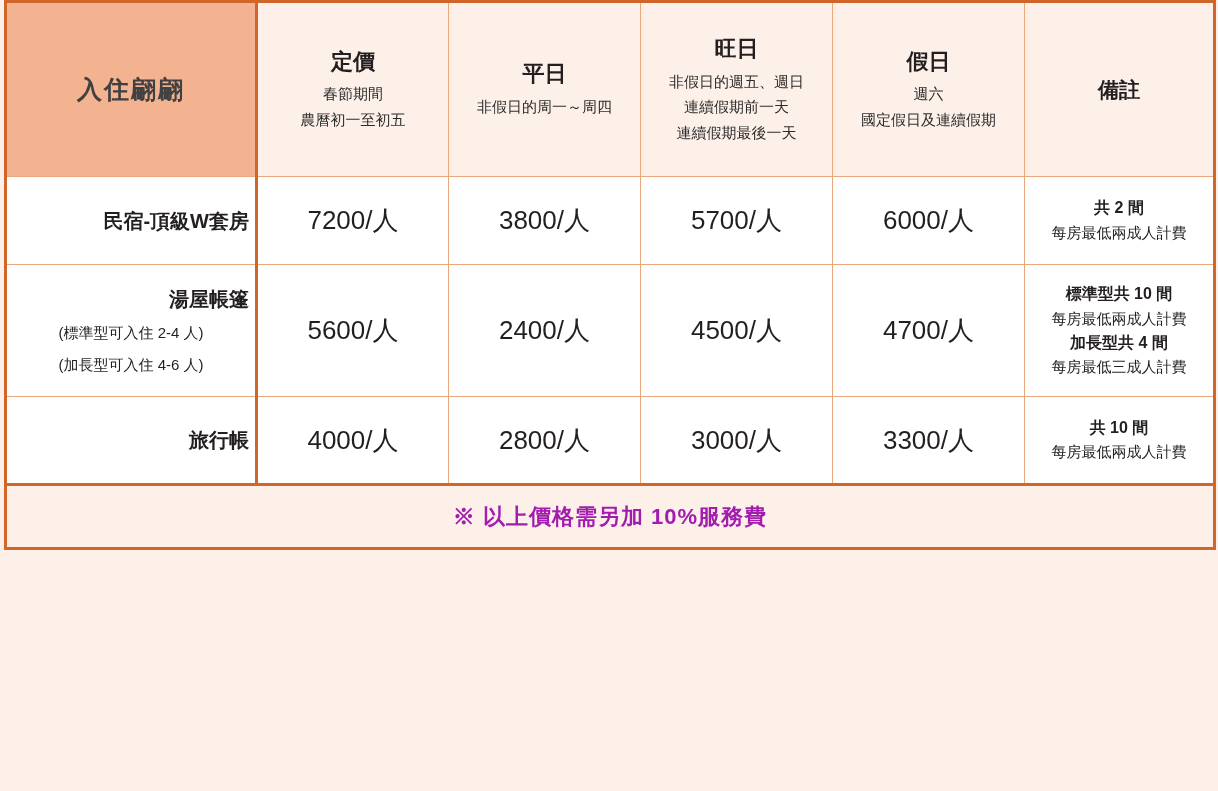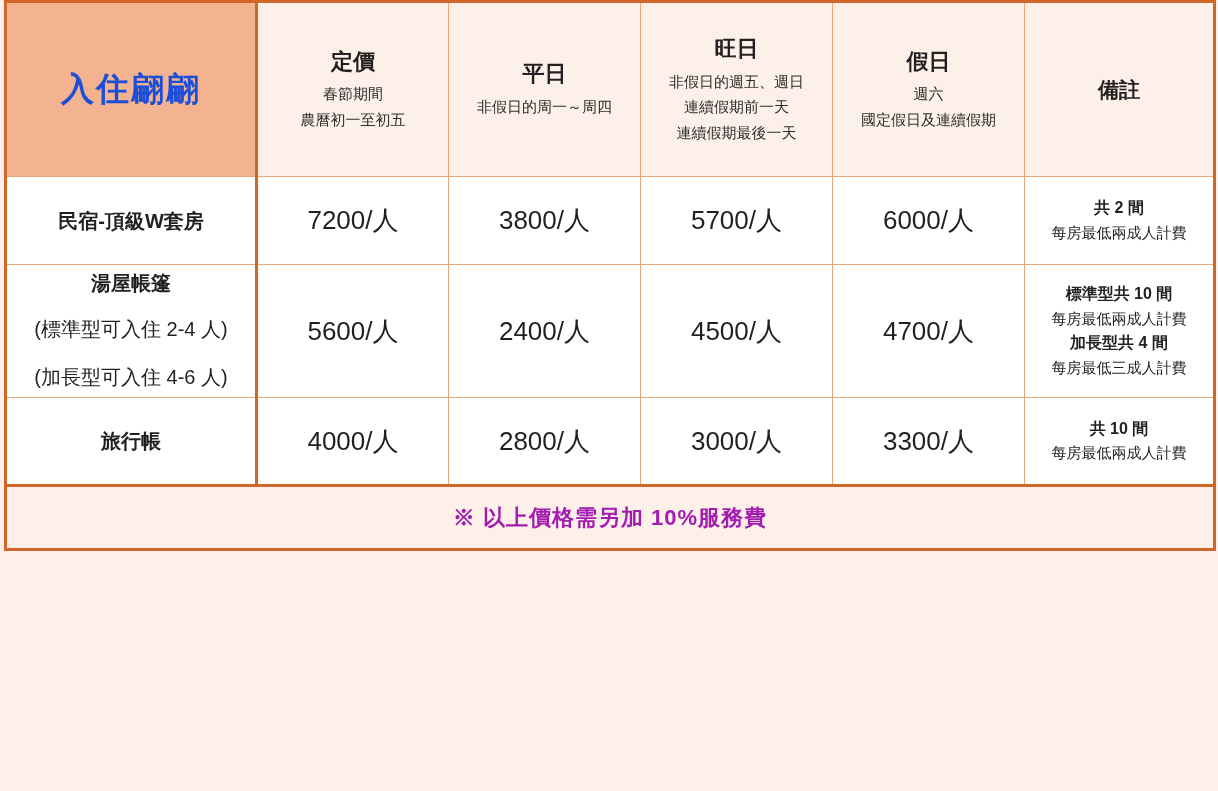--- a/index.html
+++ b/index.html
@@ -52,24 +52,24 @@
   thead th {
     background: #fdf0e9;
     height: 175px;
     border-bottom: 3px solid #d1662b;
   }
   thead th.room-head {
     background: #f3b391;
     border-right: 3px solid #d1662b;
   }
   .head-title {
-    font-size: 33px;
+    font-size: 25px;
     font-weight: bold;
     letter-spacing: 2px;
-    color: #1d4ed8;
+    color: #404040;
     line-height: 1.3;
   }
   .head-main {
     font-size: 22px;
     font-weight: bold;
     line-height: 1.35;
     margin-bottom: 5px;
   }
   .head-sub {
     font-size: 15px;
@@ -87,26 +87,27 @@
     height: 88px;
   }
   td.room-cell {
     border-right: 3px solid #d1662b;
     background: #ffffff;
   }
   .room-name {
     font-size: 20px;
     font-weight: bold;
     line-height: 1.4;
+    text-align: right;
   }
   .room-sub {
-    font-size: 20px;
+    font-size: 15px;
     font-weight: normal;
     line-height: 1.6;
-    margin-top: 16px;
+    margin-top: 8px;
   }
   .price {
     font-size: 26px;
     font-weight: normal;
     letter-spacing: 0px;
   }
   td.note-cell {
     border-left: 1px solid #f97316;
   }
   .note-strong {

